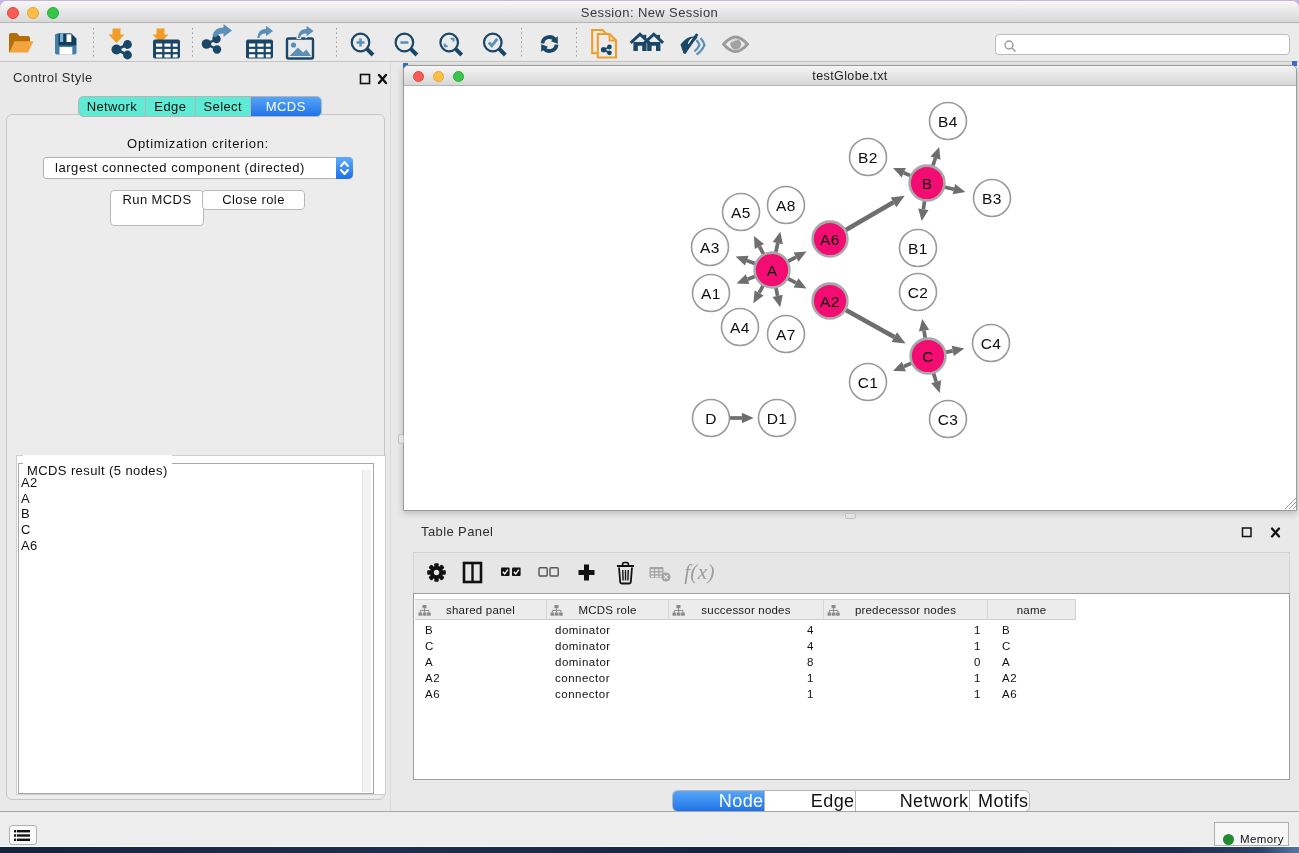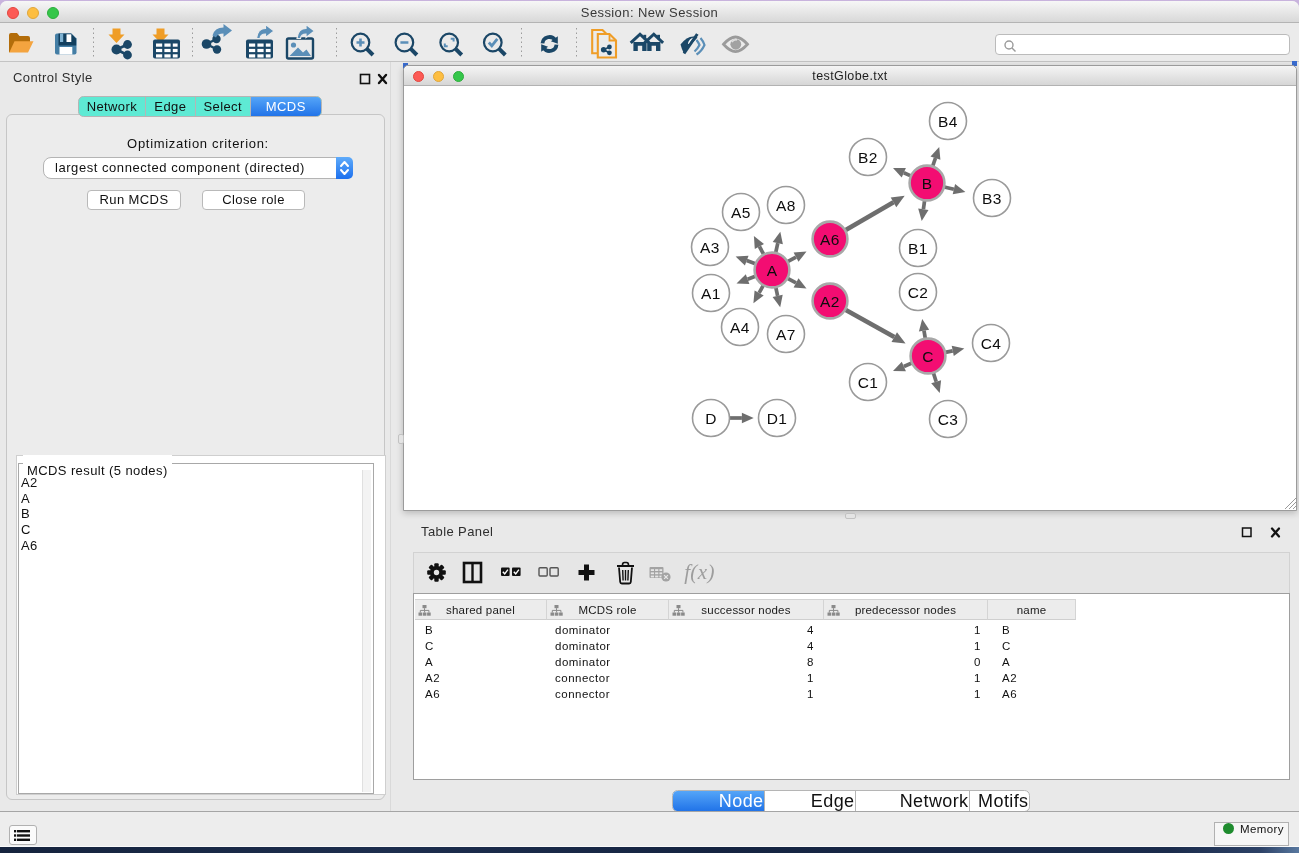--- a/index.html
+++ b/index.html
@@ -11,21 +11,21 @@
 #title{top:0;width:1299px;height:26px;line-height:23px;text-align:center;font-size:13px;color:#383838}
 #toolbar{top:22px;left:0;width:1299px;height:39px;background:#ebebeb;border-bottom:1px solid #c4c4c4}
 #search{top:32.5px;left:995px;width:295px;height:21.5px;background:#fff;border:1px solid #bbb;border-radius:4px}
 #cp-title{top:65px;left:13px;font-size:13px;color:#2e2e2e;height:26px;line-height:26px}
 #cp-body{top:114px;left:6px;width:379px;height:686px;background:#ececec;border:1px solid #c6c6c6;border-radius:6px}
 #tabs{top:95.5px;left:78px;width:244px;height:21.5px;display:flex;border:1px solid #b5b5b5;border-radius:5.5px;background:#5eead4;overflow:hidden}
 #tabs div{height:100%;line-height:19px;text-align:center;font-size:13px;color:#111;border-left:1px solid #b5b5b5}
 #tabs div:first-child{border-left:none}
 #tabs .sel{background:linear-gradient(#55a5f8,#2173e8);color:#fff}
 #optlab{top:135.5px;left:43px;width:310px;text-align:center;font-size:13px;color:#111;letter-spacing:0.7px}
-#combo{top:157px;left:43px;width:310px;height:22px;background:#fff;border:1px solid #b4b4b4;border-radius:8px;font-size:13px;line-height:20px;padding-left:11px;color:#111;letter-spacing:0.55px}
+#combo{top:157px;left:43px;width:310px;height:22px;background:#fff;border:1px solid #b4b4b4;border-radius:3px;font-size:13px;line-height:20px;padding-left:11px;color:#111;letter-spacing:0.55px}
 #stepper{top:157px;left:336px;width:17px;height:22px;background:linear-gradient(#5fabfa,#1c70ee);border-radius:0 5px 5px 0}
 .btn{background:#fff;border:1px solid #b9b9b9;border-radius:4px;font-size:13px;color:#111;text-align:center;line-height:17px}
 #resultpanel{top:455px;left:16px;width:370px;height:340px;background:#fff;border:1px solid #cfcfcf}
 #fieldset{top:463px;left:18px;width:356px;height:331px;border:1px solid #a8a8a8}
 #legend{top:455px;left:23px;background:#fff;padding:8px 4px;font-size:13px;color:#111;height:16px;line-height:16px}
 .li{left:21px;font-size:13px;color:#111}
 #sbtrack{top:470px;left:362px;width:9px;height:322px;background:#f3f3f3;border-left:1px solid #e0e0e0}
 #netwin{top:65px;left:403px;width:894px;height:446px;background:#fff;border:1px solid #9b9b9b;border-radius:5px 5px 0 0;box-shadow:0 2px 7px rgba(0,0,0,.22)}
 #nettitle{top:0;left:0;width:892px;height:20px;background:linear-gradient(#f5f5f5,#d6d6d6);border-bottom:1px solid #b2b2b2;border-radius:5px 5px 0 0}
 .tl2{width:11px;height:11px;border-radius:50%;top:5px}
@@ -196,21 +196,21 @@
     <div style="width:54px">Edge</div>
     <div style="width:59px">Select</div>
     <div style="width:77px" class="sel">MCDS</div>
   </div>
 <div class="abs" id="optlab">Optimization criterion:</div>
 <div class="abs" id="combo">largest connected component (directed)</div>
 <div class="abs" id="stepper"><svg width="17" height="22" viewBox="0 0 17 22">
       <path d="M5 9 L8.5 5 L12 9" fill="none" stroke="#fff" stroke-width="2" stroke-linecap="round" stroke-linejoin="round"></path>
       <path d="M5 13 L8.5 17 L12 13" fill="none" stroke="#fff" stroke-width="2" stroke-linecap="round" stroke-linejoin="round"></path>
     </svg></div>
-<div class="abs btn" style="top:190px;left:87px;width:94px;height:20px">Run MCDS</div>
+<div class="abs btn" style="top:190px;left:110px;width:94px;height:36px">Run MCDS</div>
 <div class="abs btn" style="top:190px;left:202px;width:103px;height:20px">Close role</div>
 <div class="abs" id="resultpanel"></div>
 <div class="abs" id="fieldset"></div>
 <div class="abs" id="legend">MCDS result (5 nodes)</div>
 <div class="abs li" style="top:475px">A2</div>
 <div class="abs li" style="top:490.7px">A</div>
 <div class="abs li" style="top:506.4px">B</div>
 <div class="abs li" style="top:522.1px">C</div>
 <div class="abs li" style="top:537.8px">A6</div>
 <div class="abs" id="sbtrack"></div>
@@ -444,19 +444,19 @@
         <g fill="#111">
           <rect x="7" y="4" width="13" height="2.4"></rect>
           <rect x="7" y="8.3" width="13" height="2.4"></rect>
           <rect x="7" y="12.6" width="13" height="2.4"></rect>
           <rect x="4" y="4" width="2.2" height="2.4"></rect>
           <rect x="4" y="8.3" width="2.2" height="2.4"></rect>
           <rect x="4" y="12.6" width="2.2" height="2.4"></rect>
         </g>
       </svg>
  </div>
- <div class="abs" style="top:10px;left:1214px;width:75px;height:24px;background:#f6f6f6;border:1px solid #b1b1b1;display:flex;align-items:flex-start">
+ <div class="abs" style="top:10px;left:1214px;width:75px;height:24px;background:#f6f6f6;border:1px solid #b1b1b1;display:flex;align-items:flex-end">
   <div id="memgreen" style="margin-left:8px"></div>
   <div style="font-size:11.5px;color:#111;margin-left:6px">Memory</div>
  </div>
 </div>
 <div class="abs" style="top:845.5px;left:0;width:1299px;height:1px;background:#fafafa"></div>
 <div class="abs" style="top:846.5px;left:0;width:1299px;height:6.5px;background:linear-gradient(90deg,#15233d,#1d2e4e 30%,#152441 55%,#1b2c4c 90%,#2c4166 97%,#58789f)"></div>
 
 </body></html>

